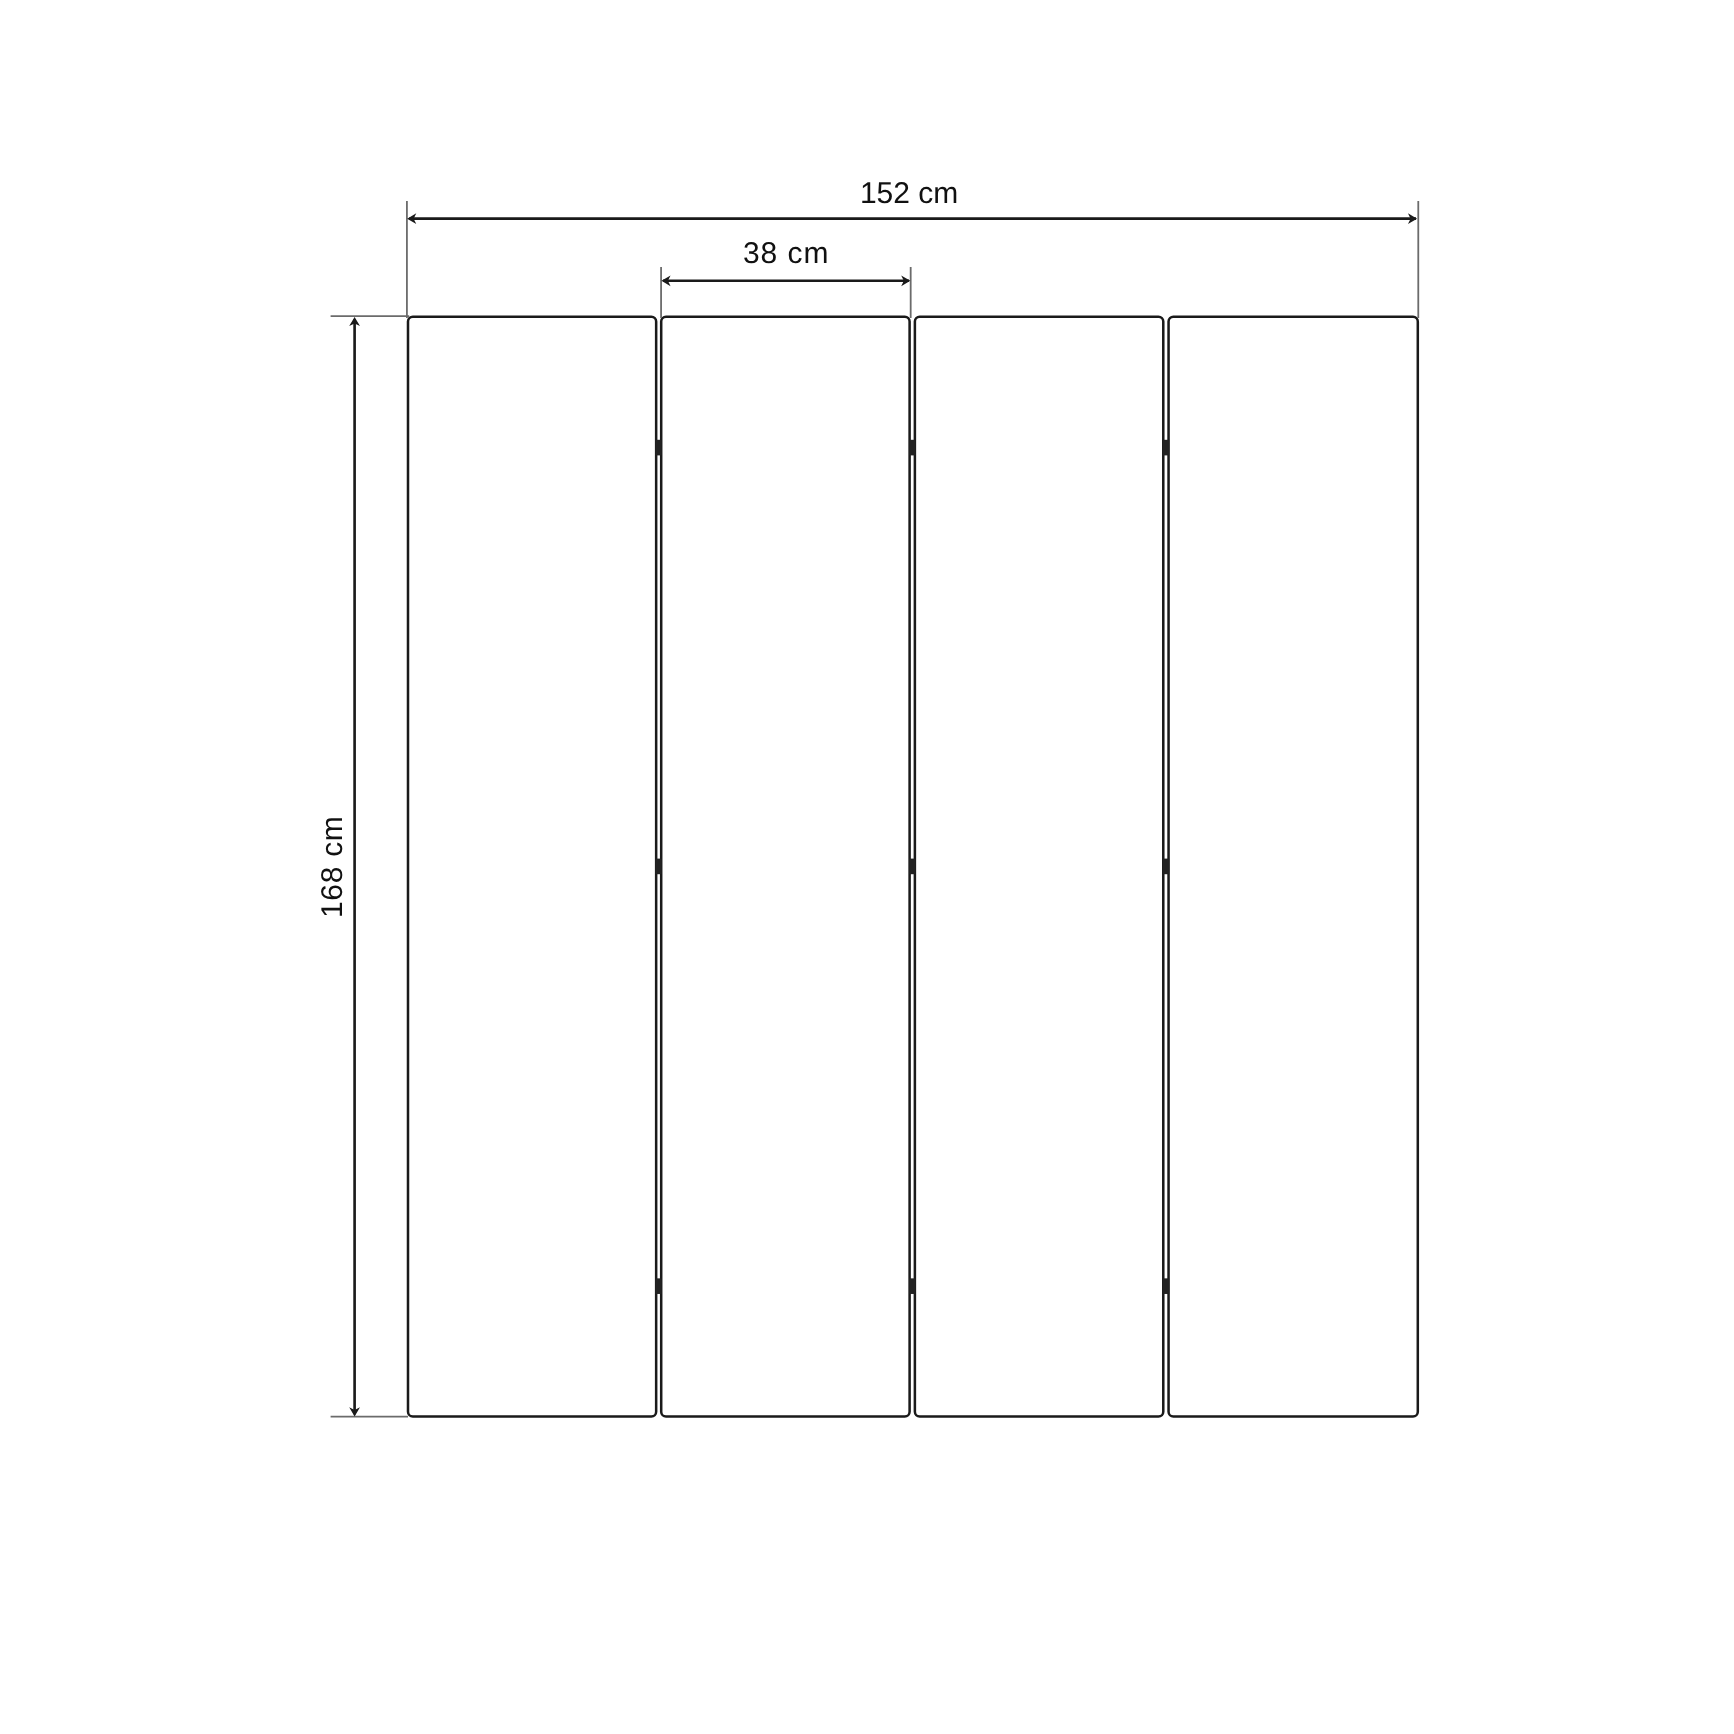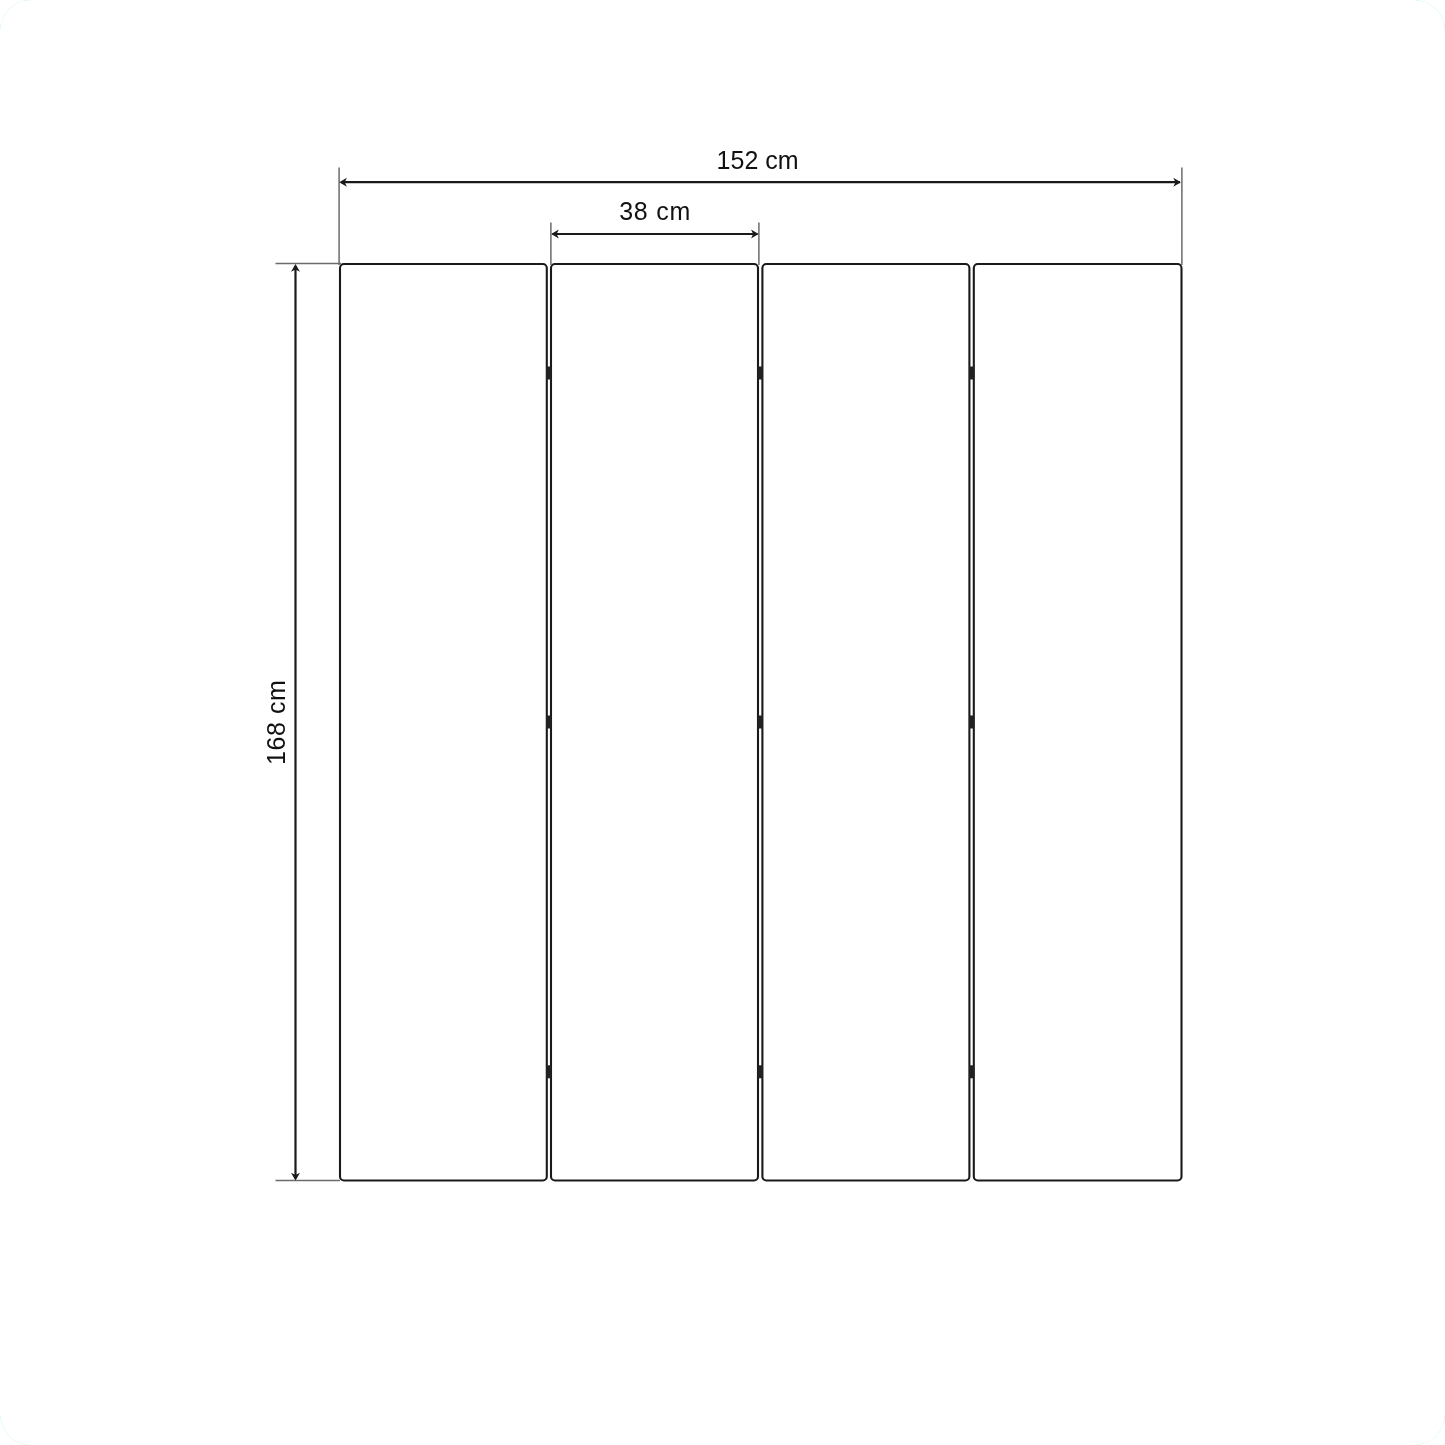--- a/index.html
+++ b/index.html
@@ -1,16 +1,16 @@
 <!DOCTYPE html>
 <html><head>
 <meta charset="utf-8">
 <style>
   html,body{margin:0;padding:0;background:#ffffff;}
-  .stage{width:1445px;height:1445px;position:relative;background:#86efac;overflow:hidden;border-radius:31px;}
+  .stage{width:1445px;height:1445px;position:relative;background:#86efac;overflow:hidden;}
   text{font-family:"Liberation Sans", sans-serif;fill:#111111;}
 </style>
 </head>
 <body>
 <div class="stage">
 <svg width="1445" height="1445" viewBox="0 0 1445 1445" xmlns="http://www.w3.org/2000/svg">
 
   <rect x="0" y="0" width="1445" height="1445" fill="#ffffff"></rect>
 
   <rect x="340" y="264" width="206.8" height="916.5" rx="4" fill="none" stroke="#1a1a1a" stroke-width="2.1"></rect>

